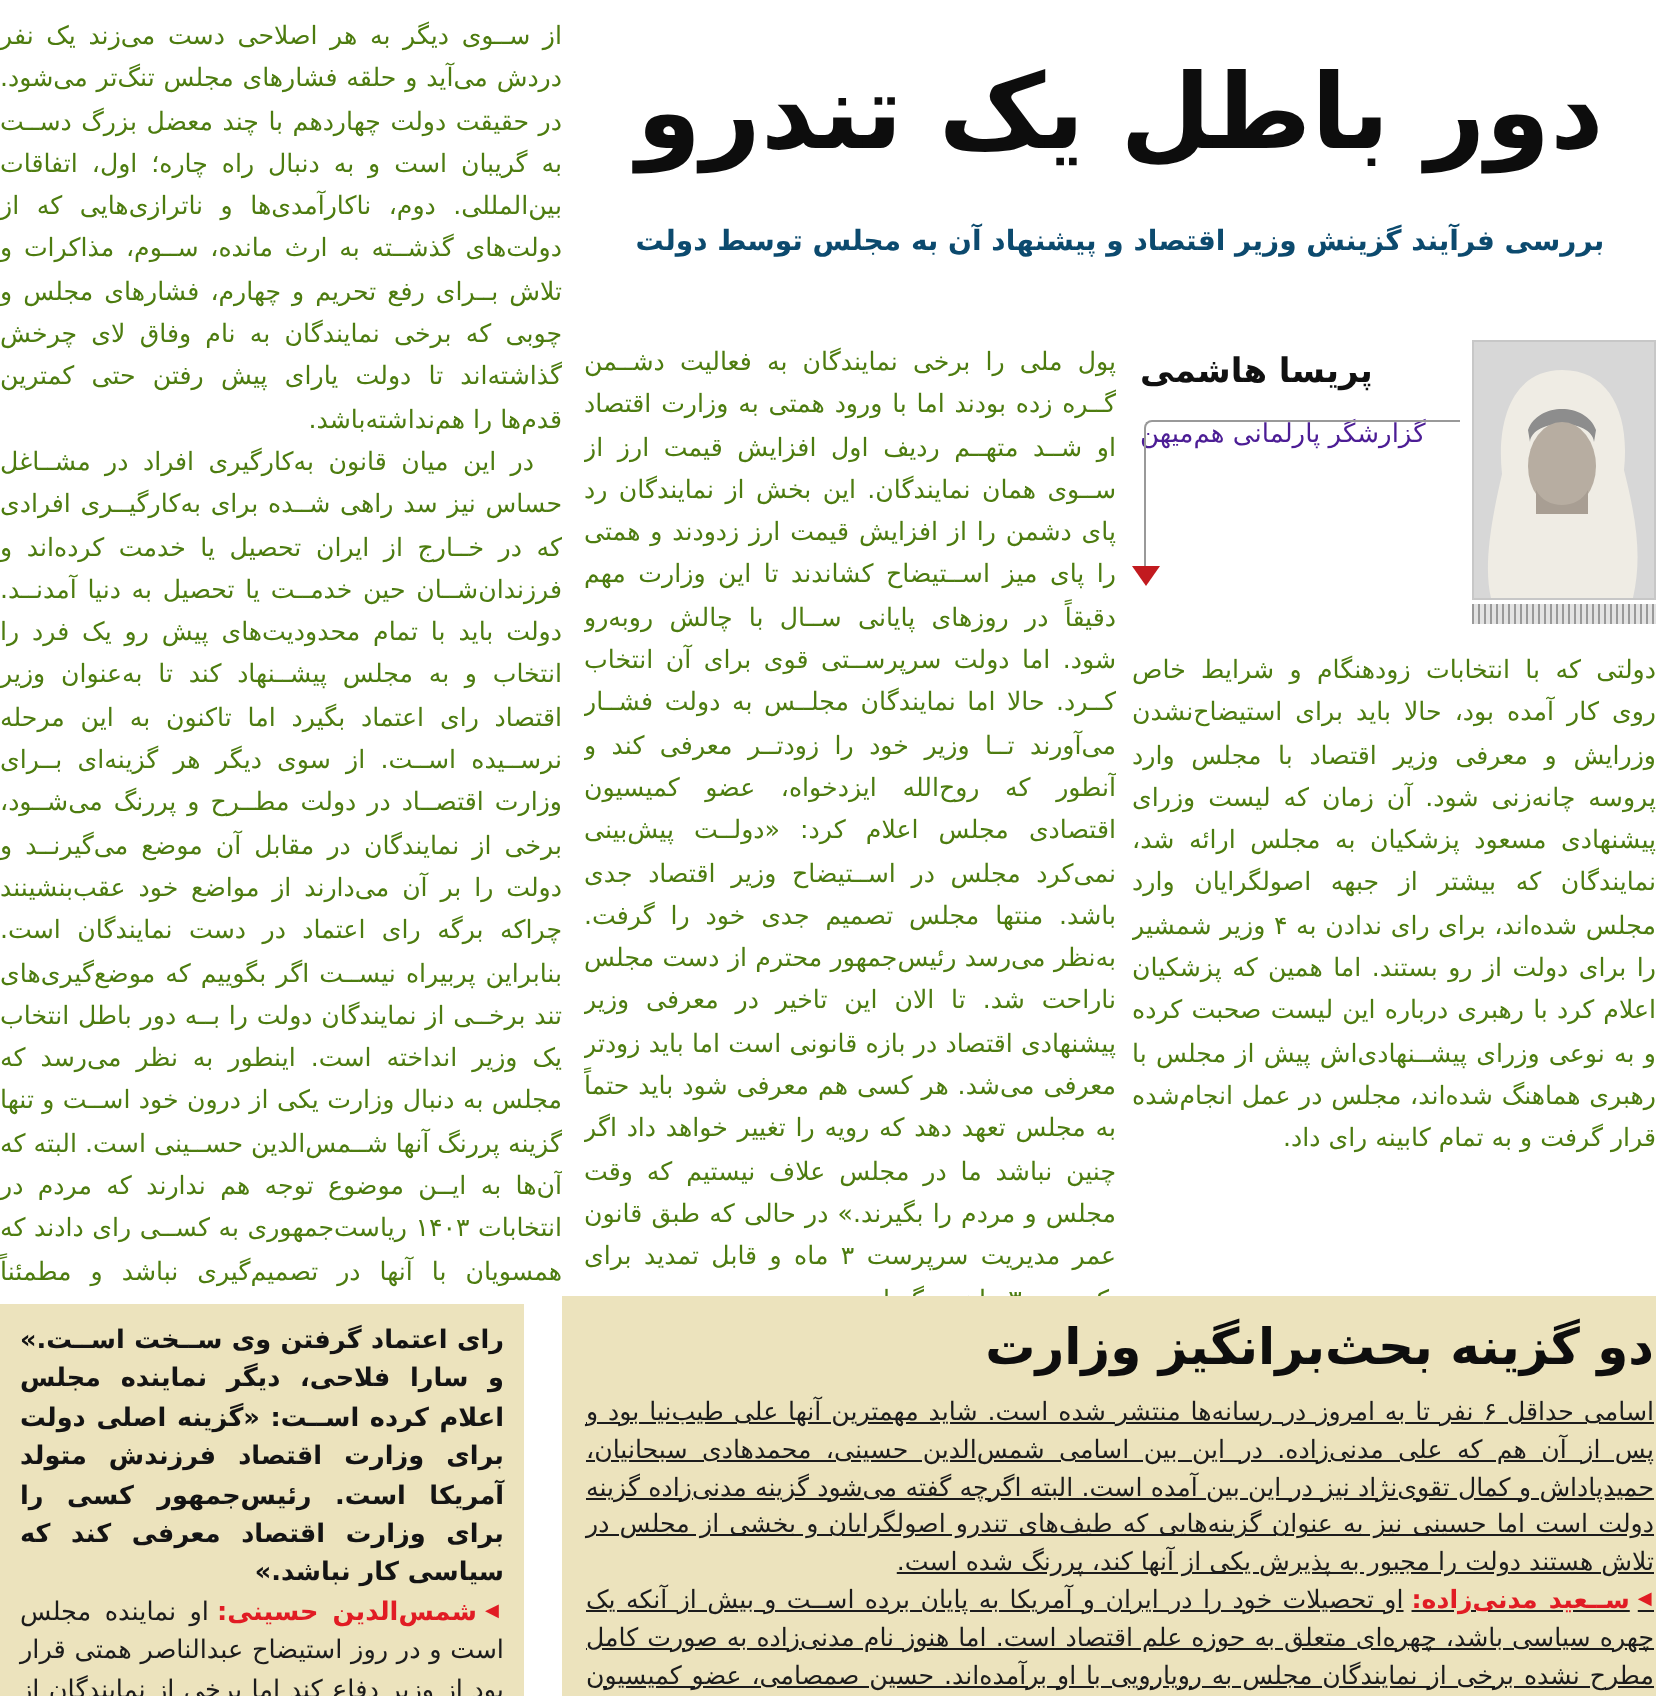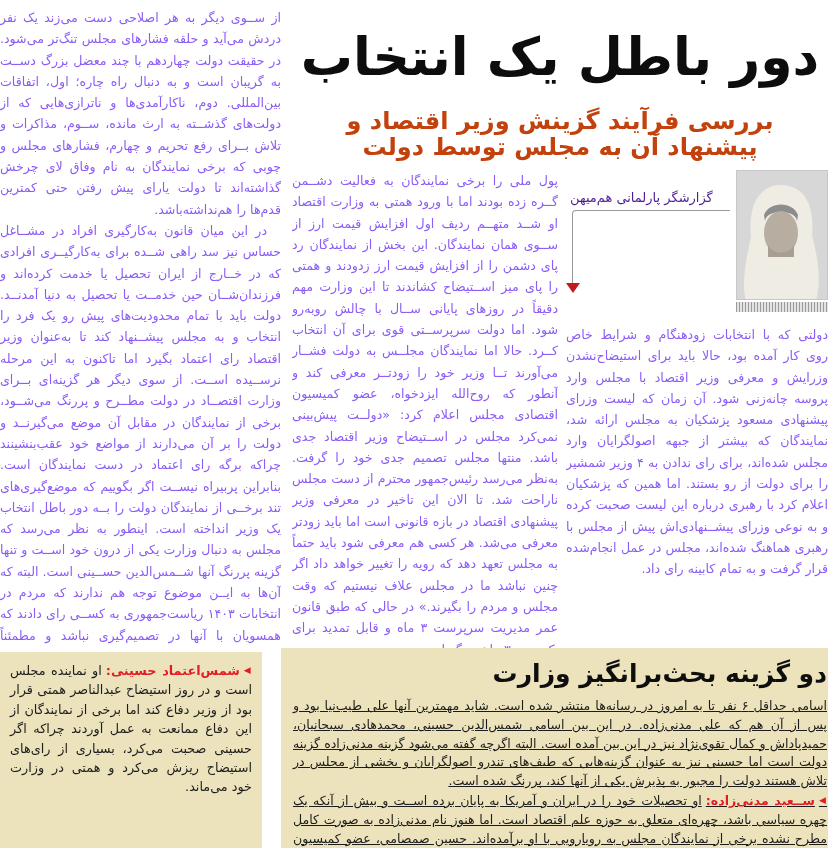--- a/index.html
+++ b/index.html
@@ -3,34 +3,34 @@
 <meta charset="utf-8">
 <style>
   html,body{margin:0;padding:0;background:#ffffff;}
   .page{
     position:relative;width:828px;height:848px;background:#ffffff;
     font-family:"DejaVu Sans",sans-serif;color:#1c1c1c;overflow:hidden;direction:rtl;
   }
   
   .col{position:absolute;overflow:hidden;}
   .col p{
-    margin:0;font-size:12.6px;line-height:21.3px;text-align:justify;color:#8b5cf6;
+    margin:0;font-size:12.6px;line-height:21.3px;text-align:justify;color:#4d7c0f;
   }
   .col p + p{text-indent:14px;}
   .col-left{left:0;top:7px;width:281px;height:641px;}
   .col-middle{left:292px;top:170px;width:266px;height:482px;}
   .col-right{left:566px;top:168px;width:262px;height:484px;}
   
   .title-block{position:absolute;left:292px;top:0;width:536px;height:166px;text-align:center;}
   .title-block h1{
     margin:14px 0 0 0;font-size:52px;line-height:86px;font-weight:bold;color:#0d0d0d;
     white-space:nowrap;letter-spacing:-1px;
   }
   .subtitle{
-    margin:8px 6px 0 6px;font-size:24px;font-weight:bold;color:#c2410c;line-height:26px;
+    margin:8px 6px 0 6px;font-size:14px;font-weight:bold;color:#0c4a6e;line-height:26px;
   }
   
   .byline{position:relative;height:156px;}
   .photo{
     position:absolute;top:2px;left:auto;right:0;width:92px;height:130px;
     background:#dcdcdc;overflow:hidden;border:1px solid #c7c7c7;box-sizing:border-box;
   }
   .photo-strip{
     position:absolute;top:134px;right:0;width:92px;height:10px;
     background:repeating-linear-gradient(90deg,#9a9a9a 0 1px,#e3e3e3 1px 3px);
@@ -62,21 +62,21 @@
   .bottom-section p{margin:0;font-size:12.6px;line-height:18.8px;text-align:justify;text-decoration:underline;}
   .marker{color:#e11c24;font-size:9px;vertical-align:2px;margin-left:4px;}
   .red-name{color:#e11c24;font-weight:bold;margin-left:4px;}
 </style>
 </head>
 <body>
 
 <div class="page">
 
   <header class="title-block">
-    <h1>دور باطل یک انتخاب</h1>
+    <h1>دور باطل یک تندرو</h1>
     <p class="subtitle">بررسی فرآیند گزینش وزیر اقتصاد و پیشنهاد آن به مجلس توسط دولت</p>
   </header>
 
   <section class="col col-left">
     <p>از ســوی دیگر به هر اصلاحی دست می‌زند یک نفر دردش می‌آید و حلقه فشارهای مجلس تنگ‌تر می‌شود. در حقیقت دولت چهاردهم با چند معضل بزرگ دســت به گریبان است و به دنبال راه چاره؛ اول، اتفاقات بین‌المللی. دوم، ناکارآمدی‌ها و ناترازی‌هایی که از دولت‌های گذشــته به ارث مانده، ســوم، مذاکرات و تلاش بــرای رفع تحریم و چهارم، فشارهای مجلس و چوبی که برخی نمایندگان به نام وفاق لای چرخش گذاشته‌اند تا دولت یارای پیش رفتن حتی کمترین قدم‌ها را هم‌نداشته‌باشد.</p>
     <p>در این میان قانون به‌کارگیری افراد در مشــاغل حساس نیز سد راهی شــده برای به‌کارگیــری افرادی که در خــارج از ایران تحصیل یا خدمت کرده‌اند و فرزندان‌شــان حین خدمــت یا تحصیل به دنیا آمدنــد. دولت باید با تمام محدودیت‌های پیش رو یک فرد را انتخاب و به مجلس پیشــنهاد کند تا به‌عنوان وزیر اقتصاد رای اعتماد بگیرد اما تاکنون به این مرحله نرســیده اســت. از سوی دیگر هر گزینه‌ای بــرای وزارت اقتصــاد در دولت مطــرح و پررنگ می‌شــود، برخی از نمایندگان در مقابل آن موضع می‌گیرنــد و دولت را بر آن می‌دارند از مواضع خود عقب‌بنشینند چراکه برگه رای اعتماد در دست نمایندگان است. بنابراین پربیراه نیســت اگر بگوییم که موضع‌گیری‌های تند برخــی از نمایندگان دولت را بــه دور باطل انتخاب یک وزیر انداخته است. اینطور به نظر می‌رسد که مجلس به دنبال وزارت یکی از درون خود اســت و تنها گزینه پررنگ آنها شــمس‌الدین حســینی است. البته که آن‌ها به ایــن موضوع توجه هم ندارند که مردم در انتخابات ۱۴۰۳ ریاست‌جمهوری به کســی رای دادند که همسویان با آنها در تصمیم‌گیری نباشد و مطمئناً قصدشــان تکرارهای دولت سیزدهم که دولت ســوم احمدی‌نژاد در حوزه سیاســی، سیاست خارجی و اقتصادی بود، نبوده است و به احتمال قوی با توجه به فاصله اندک زمانــی از آن انتخابات هم چهره‌های اقتصادی که به عنوان نماینده مســعود پزشــکیان، کاندیدای وقت و رئیس‌جمهور فعلی در فضای رسانه و محافل مختلف حضور داشــتند را به یاد دارند؛ چنانچه اگر رایشان رای به این تفاوت‌ها نبود، سعید جلیلی و علیرضا زاکانی و... کاندیدای انتخابات بودند و مردم به آنها رای می‌دادند.</p>
   </section>
 
   <section class="col col-middle">
     <p>پول ملی را برخی نمایندگان به فعالیت دشــمن گــره زده بودند اما با ورود همتی به وزارت اقتصاد او شــد متهــم ردیف اول افزایش قیمت ارز از ســوی همان نمایندگان. این بخش از نمایندگان رد پای دشمن را از افزایش قیمت ارز زدودند و همتی را پای میز اســتیضاح کشاندند تا این وزارت مهم دقیقاً در روزهای پایانی ســال با چالش روبه‌رو شود. اما دولت سرپرســتی قوی برای آن انتخاب کــرد. حالا اما نمایندگان مجلــس به دولت فشــار می‌آورند تــا وزیر خود را زودتــر معرفی کند و آنطور که روح‌الله ایزدخواه، عضو کمیسیون اقتصادی مجلس اعلام کرد: «دولــت پیش‌بینی نمی‌کرد مجلس در اســتیضاح وزیر اقتصاد جدی باشد. منتها مجلس تصمیم جدی خود را گرفت. به‌نظر می‌رسد رئیس‌جمهور محترم از دست مجلس ناراحت شد. تا الان این تاخیر در معرفی وزیر پیشنهادی اقتصاد در بازه قانونی است اما باید زودتر معرفی می‌شد. هر کسی هم معرفی شود باید حتماً به مجلس تعهد دهد که رویه را تغییر خواهد داد اگر چنین نباشد ما در مجلس علاف نیستیم که وقت مجلس و مردم را بگیرند.» در حالی که طبق قانون عمر مدیریت سرپرست ۳ ماه و قابل تمدید برای یک دوره ۳ ماهه دیگر است.</p>
@@ -89,31 +89,33 @@
         <svg width="92" height="130" viewBox="0 0 92 130" xmlns="http://www.w3.org/2000/svg">
           <rect width="92" height="130" fill="#d7d7d7"></rect>
           <path d="M46,14 C22,14 13,38 16,66 C9,96 7,116 11,130 L81,130 C86,110 84,92 77,64 C80,36 70,14 46,14 Z" fill="#efece4"></path>
           <path d="M30,50 C31,38 61,38 62,50 L63,44 C58,30 34,30 29,44 Z" fill="#8d8d8d"></path>
           <ellipse cx="46" cy="62" rx="17" ry="22" fill="#b7ada1"></ellipse>
           <path d="M33,74 C38,84 54,84 59,74 L59,86 L33,86 Z" fill="#a89e93"></path>
         </svg>
       </div>
       <div class="photo-strip"></div>
       <div class="byline-meta">
+        <div class="author-name">پریسا هاشمی</div>
         <div class="author-role">گزارشگر پارلمانی هم‌میهن</div>
       </div>
       <div class="connector"></div>
       <div class="arrow-down"></div>
     </div>
     <p>دولتی که با انتخابات زودهنگام و شرایط خاص روی کار آمده بود، حالا باید برای استیضاح‌نشدن وزرایش و معرفی وزیر اقتصاد با مجلس وارد پروسه چانه‌زنی شود. آن زمان که لیست وزرای پیشنهادی مسعود پزشکیان به مجلس ارائه شد، نمایندگان که بیشتر از جبهه اصولگرایان وارد مجلس شده‌اند، برای رای ندادن به ۴ وزیر شمشیر را برای دولت از رو بستند. اما همین که پزشکیان اعلام کرد با رهبری درباره این لیست صحبت کرده و به نوعی وزرای پیشــنهادی‌اش پیش از مجلس با رهبری هماهنگ شده‌اند، مجلس در عمل انجام‌شده قرار گرفت و به تمام کابینه رای داد.</p>
 
   </section>
 
   <aside class="box-left">
-    <p><span class="marker">◀</span><span class="red-name">شمس‌اعتماد حسینی:</span><span>او نماینده مجلس است و در روز استیضاح عبدالناصر همتی قرار بود از وزیر دفاع کند اما برخی از نمایندگان از این دفاع ممانعت به عمل آوردند چراکه اگر حسینی صحبت می‌کرد، بسیاری از رای‌های استیضاح ریزش می‌کرد و همتی در وزارت خود می‌ماند.</span></p>
+    <p class="quote">رای اعتماد گرفتن وی ســخت اســت.» و سارا فلاحی، دیگر نماینده مجلس اعلام کرده اســت: «گزینه اصلی دولت برای وزارت اقتصاد فرزندش متولد آمریکا است. رئیس‌جمهور کسی را برای وزارت اقتصاد معرفی کند که سیاسی کار نباشد.»</p>
+    <p><span class="marker">◀</span><span class="red-name">شمس‌الدین حسینی:</span><span>او نماینده مجلس است و در روز استیضاح عبدالناصر همتی قرار بود از وزیر دفاع کند اما برخی از نمایندگان از این دفاع ممانعت به عمل آوردند چراکه اگر حسینی صحبت می‌کرد، بسیاری از رای‌های استیضاح ریزش می‌کرد و همتی در وزارت خود می‌ماند.</span></p>
   </aside>
 
   <section class="bottom-section">
     <h2>دو گزینه بحث‌برانگیز وزارت</h2>
     <p>اسامی حداقل ۶ نفر تا به امروز در رسانه‌ها منتشر شده است. شاید مهمترین آنها علی طیب‌نیا بود و پس از آن هم که علی مدنی‌زاده. در این بین اسامی شمس‌الدین حسینی، محمدهادی سبحانیان، حمیدپاداش و کمال تقوی‌نژاد نیز در این بین آمده است. البته اگرچه گفته می‌شود گزینه مدنی‌زاده گزینه دولت است اما حسینی نیز به عنوان گزینه‌هایی که طیف‌های تندرو اصولگرایان و بخشی از مجلس در تلاش هستند دولت را مجبور به پذیرش یکی از آنها کند، پررنگ شده است.</p>
     <p><span class="marker">◀</span><span class="red-name">ســعید مدنی‌زاده:</span><span>او تحصیلات خود را در ایران و آمریکا به پایان برده اســت و بیش از آنکه یک چهره سیاسی باشد، چهره‌ای متعلق به حوزه علم اقتصاد است. اما هنوز نام مدنی‌زاده به صورت کامل مطرح نشده برخی از نمایندگان مجلس به رویارویی با او برآمده‌اند. حسین صمصامی، عضو کمیسیون اقتصادی درباره او تاکید کرده است: «اگر قرار است تفکر بازار آزاد دوباره حاکم شود، پس چرا آقای همتی استیضاح شد؟ تفکر آقای مدنی‌زاده به تفکر همتی قرابت زیادی دارد،</span></p>
   </section>
 
 </div>
 

